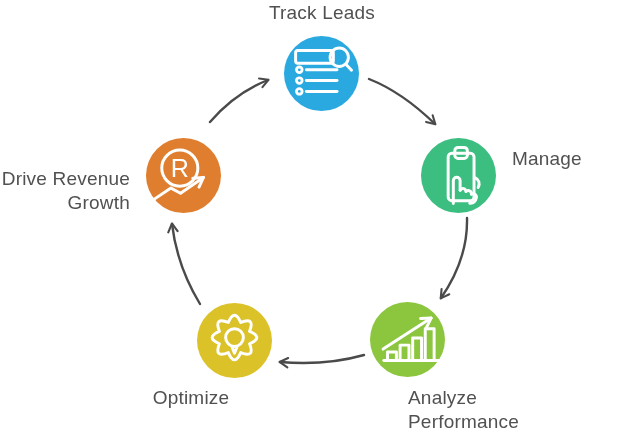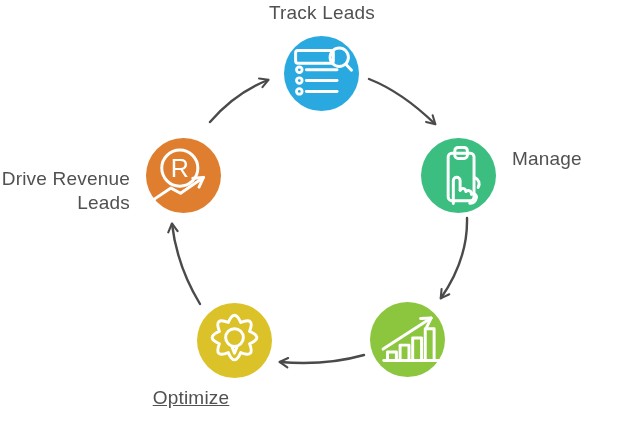--- a/index.html
+++ b/index.html
@@ -18,21 +18,21 @@
   .icn .thin{stroke-width:1.9;}
   .icn text{font-family:"Liberation Sans",sans-serif;fill:#FFFFFF;}
   .lbl{
     position:absolute;font-size:19px;line-height:23.5px;color:#515153;
     letter-spacing:0.2px;white-space:nowrap;
   }
   .lbl .line{display:block;}
   .lbl-track{left:244px;top:1px;width:156px;text-align:center;}
   .lbl-manage{left:512px;top:147px;text-align:left;}
   .lbl-analyze{left:408px;top:386px;text-align:left;}
-  .lbl-optimize{left:111px;top:386px;width:160px;text-align:center;text-decoration:underline;}
+  .lbl-optimize{left:111px;top:386px;width:160px;text-align:center;}
   .lbl-drive{left:0px;top:147px;width:130px;text-align:right;margin-top:20px;}
 </style>
 </head>
 <body>
 
 <div class="canvas" style="color: rgb(81, 81, 83);">
 
   <svg class="arrow-layer" viewBox="0 0 636 438">
     <defs>
       <marker id="ah" viewBox="0 0 12 12" refX="9.5" refY="6" markerWidth="5.2" markerHeight="5.2" orient="auto">
@@ -103,23 +103,27 @@
   </div>
 
   <div class="lbl lbl-track">
     <span class="line">Track Leads</span>
   </div>
 
   <div class="lbl lbl-manage">
     <span class="line">Manage</span>
   </div>
 
+  <div class="lbl lbl-analyze">
+    <span class="line">Analyze</span>
+    <span class="line">Performance</span>
+  </div>
 
   <div class="lbl lbl-optimize">
     <span class="line">Optimize</span>
   </div>
 
   <div class="lbl lbl-drive">
     <span class="line">Drive Revenue</span>
-    <span class="line">Leads</span>
+    <span class="line">Growth</span>
   </div>
 
 </div>
 
 </body></html>

